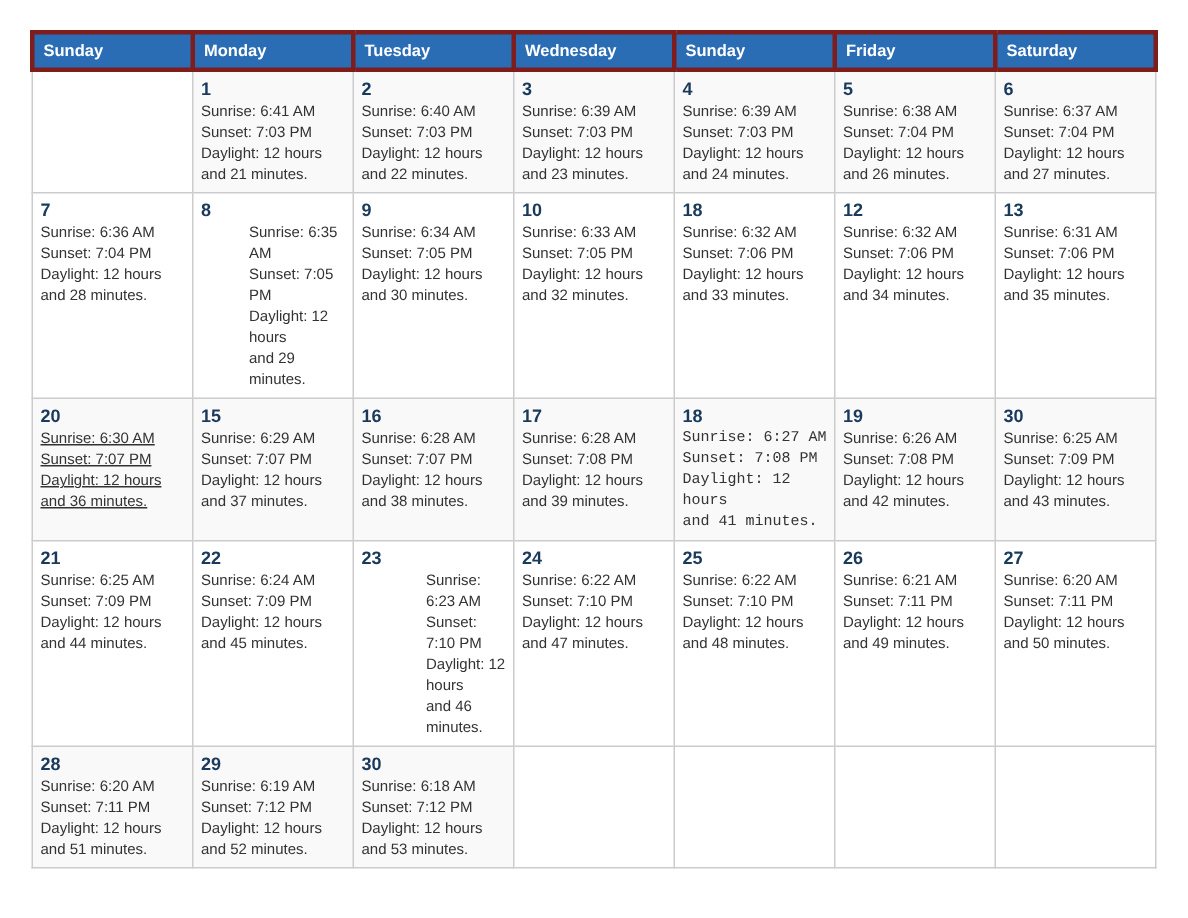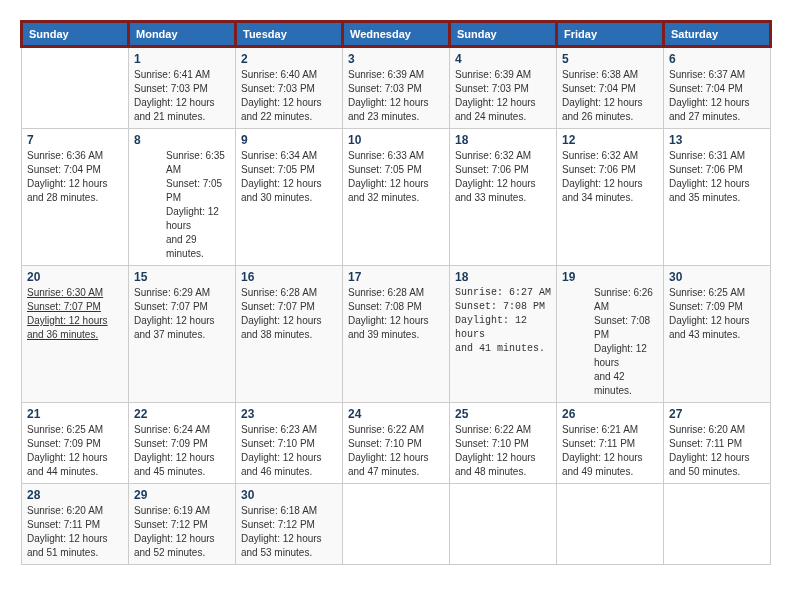--- a/index.html
+++ b/index.html
@@ -230,21 +230,21 @@
           </td>
           <td>
             <span class="day-num">18</span>
             <div class="day-info" style="white-space: pre-line; font-family: Liberation Mono, monospace;">Sunrise: 6:27 AM
 Sunset: 7:08 PM
 Daylight: 12 hours
 and 41 minutes.</div>
           </td>
           <td>
             <span class="day-num">19</span>
-            <div class="day-info" style="white-space: pre-line; margin-left: 32px;">Sunrise: 6:26 AM
+            <div class="day-info" style="white-space: pre-line;">Sunrise: 6:26 AM
 Sunset: 7:08 PM
 Daylight: 12 hours
 and 42 minutes.</div>
           </td>
           <td>
             <span class="day-num">30</span>
             <div class="day-info" style="white-space: pre-line;">Sunrise: 6:25 AM
 Sunset: 7:09 PM
 Daylight: 12 hours
 and 43 minutes.</div>
@@ -260,21 +260,21 @@
           </td>
           <td>
             <span class="day-num">22</span>
             <div class="day-info" style="white-space: pre-line;">Sunrise: 6:24 AM
 Sunset: 7:09 PM
 Daylight: 12 hours
 and 45 minutes.</div>
           </td>
           <td>
             <span class="day-num">23</span>
-            <div class="day-info" style="white-space: pre-line;">Sunrise: 6:23 AM
+            <div class="day-info" style="white-space: pre-line; margin-left: 43px;">Sunrise: 6:23 AM
 Sunset: 7:10 PM
 Daylight: 12 hours
 and 46 minutes.</div>
           </td>
           <td>
             <span class="day-num">24</span>
             <div class="day-info" style="white-space: pre-line;">Sunrise: 6:22 AM
 Sunset: 7:10 PM
 Daylight: 12 hours
 and 47 minutes.</div>

